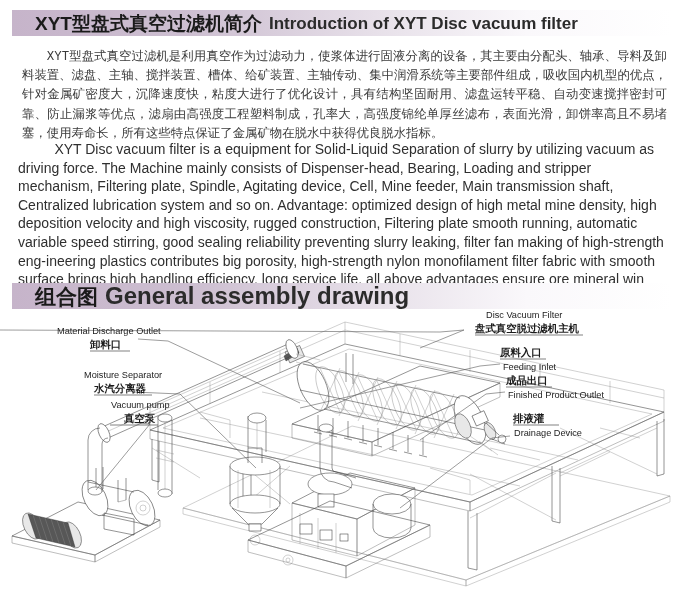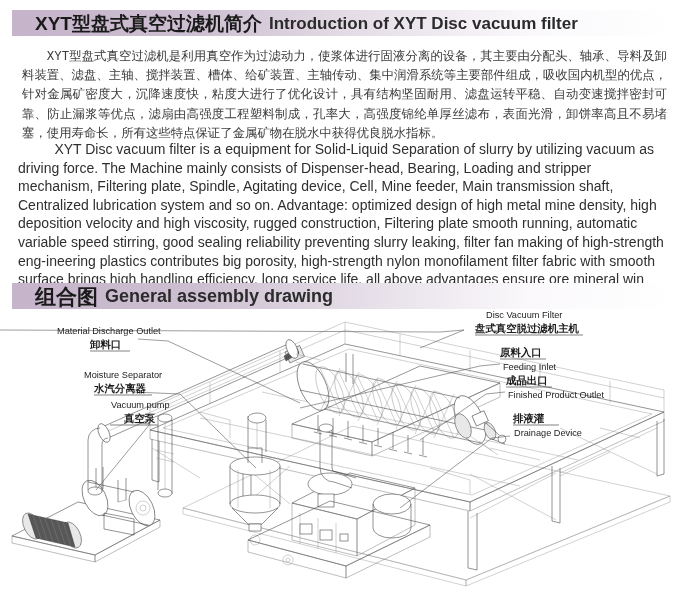--- a/index.html
+++ b/index.html
@@ -41,21 +41,21 @@
     font-weight: bold;
     color: #2b2b2b;
     margin-left: 7px;
     white-space: nowrap;
     line-height: 1;
   }
 
   #banner-intro { top: 10px; }
   #banner-assembly { top: 283px; }
   #banner-assembly .banner-cn { font-size: 21px; }
-  #banner-assembly .banner-en { font-size: 18px; }
+  #banner-assembly .banner-en { font-size: 24px; }
 
   
   .para-cn {
     position: absolute;
     left: 22px;
     top: 48px;
     width: 645px;
     font-size: 12.4px;
     line-height: 19.2px;
     text-align: justify;

